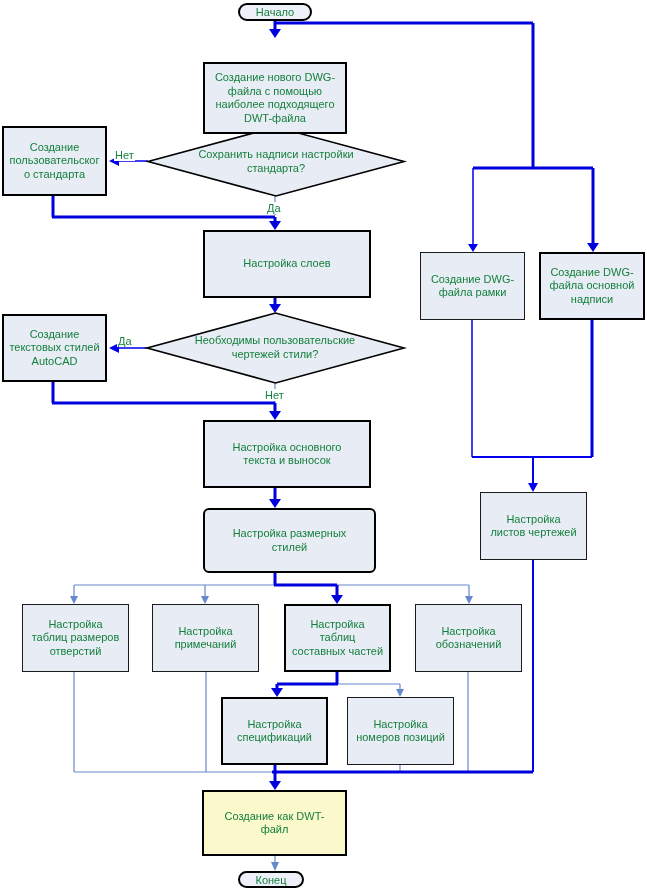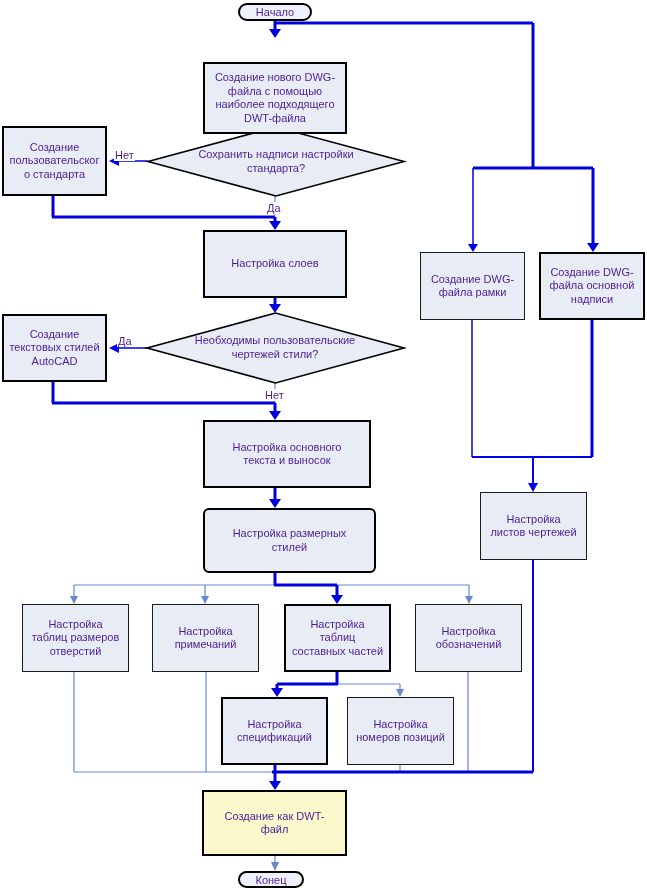--- a/index.html
+++ b/index.html
@@ -6,21 +6,21 @@
     --node-fill:#e8ecf5;
     --terminator-fill:#eef1f9;
     --save-fill:#fbf8cc;
     --line-thick:#0000dd;
     --line-blue:#0000ee;
     --line-steel:#6688cc;
   }
   html,body{margin:0;padding:0;background:#ffffff;}
   #canvas{
     position:relative;width:647px;height:890px;background:#ffffff;overflow:hidden;
-    font-family:"Liberation Sans",sans-serif;color:#4c1d95;
+    font-family:"Liberation Sans",sans-serif;color:#15803d;
   }
   .wires{position:absolute;left:0;top:0;}
   .lt{stroke:var(--line-thick);stroke-width:3;fill:none;}
   .lm{stroke:var(--line-blue);stroke-width:2;fill:none;}
   .lb{stroke:var(--line-blue);stroke-width:1.5;fill:none;}
   .ls{stroke:var(--line-steel);stroke-width:1.2;fill:none;}
   .at{fill:var(--line-thick);stroke:none;}
   .ab{fill:var(--line-blue);stroke:none;}
   .as{fill:var(--line-steel);stroke:none;}
   .diamond{fill:var(--node-fill);stroke:#000;stroke-width:1.6;}
@@ -119,21 +119,21 @@
   <div class="node terminator" style="left:238px;top:3px;width:74px;height:18px;">Начало</div>
   <div class="node terminator" style="left:238px;top:871px;width:66px;height:17px;">Конец</div>
 
   <div class="node thick" style="left:203px;top:38px;width:144px;height:72px;margin-top:24px;">Создание нового DWG-
 файла с помощью
 наиболее подходящего
 DWT-файла</div>
   <div class="node thick" style="left:2px;top:126px;width:105px;height:70px;">Создание
 пользовательског
 о стандарта</div>
-  <div class="node thick" style="left:203px;top:230px;width:144px;height:68px;">Настройка слоев</div>
+  <div class="node thick" style="left:203px;top:230px;width:168px;height:68px;">Настройка слоев</div>
   <div class="node thick" style="left:2px;top:314px;width:105px;height:68px;">Создание
 текстовых стилей
 AutoCAD</div>
   <div class="node thick" style="left:203px;top:420px;width:168px;height:68px;">Настройка основного
 текста и выносок</div>
   <div class="node thick" style="left:203px;top:508px;width:173px;height:65px;border-radius:6px;">Настройка размерных
 стилей</div>
 
   <div class="dtext" style="left:166px;top:148px;width:220px;">Сохранить надписи настройки
 стандарта?</div>

